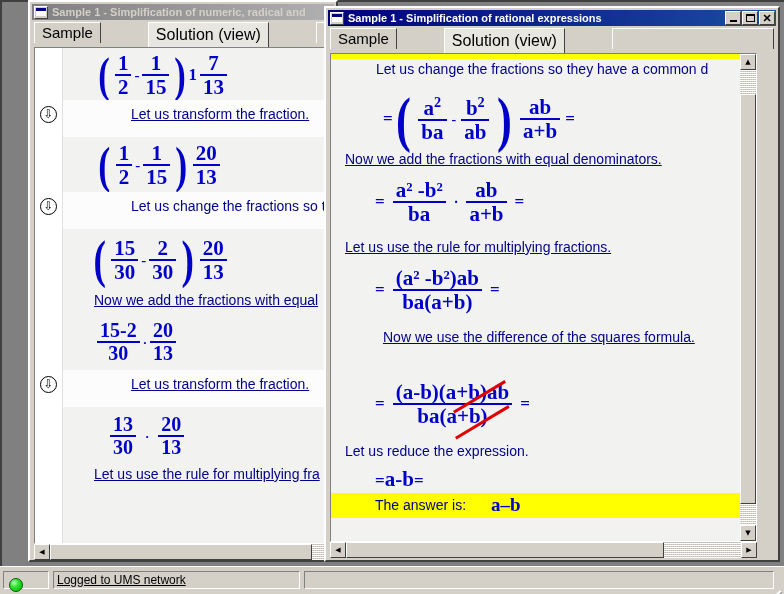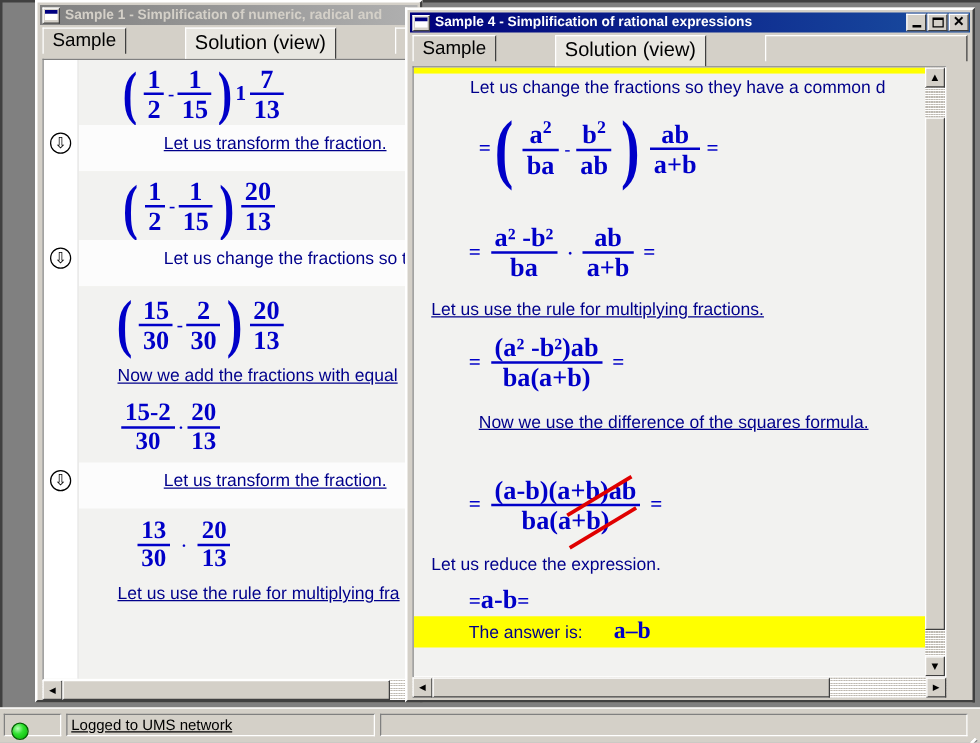--- a/index.html
+++ b/index.html
@@ -422,21 +422,21 @@
 
     <div class="sb-h" style="left:4px; top:542px; width:296px;">
       <div class="sb-btn" style="left:0; top:0;">◀</div>
       <div class="sb-thumb" style="left:16px; top:0; width:262px; height:16px;"></div>
     </div>
   </div>
 
   <div class="window" id="win2">
     <div class="titlebar active">
       <div class="sysicon"></div>
-      <div class="title-text">Sample 4 - Simplification of rational expressions</div>
+      <div class="title-text">Sample 1 - Simplification of rational expressions</div>
       <div class="tb-btns">
         <div class="tb-btn">
             <span class="g">
               <span class="min-glyph"></span>
             </span>
           </div>
         <div class="tb-btn">
             <span class="g">
               <span class="max-glyph"></span>
             </span>
@@ -462,20 +462,23 @@
         <div style="position:absolute;left:0;top:0;width:411px;height:24px;">
           <div class="plain" style="position:absolute;left:45px;top:2px;">Let us change the fractions so they have a common d</div>
         </div>
 
         <div style="position:absolute;left:0;top:24px;width:411px;height:66px;">
           <div class="math" style="position:absolute;left:52px;top:9px;font-size:21px;">
             <span style="font-size:17px;">=</span><span class="paren" style="font-size:62px;line-height:54px;">(</span><span class="frac" style="padding:0 5px;"><span class="num"><span>a</span><sup>2</sup></span><span class="den">ba</span></span><span style="font-size:14px;">-</span><span class="frac" style="padding:0 5px;"><span class="num"><span>b</span><sup>2</sup></span><span class="den">ab</span></span><span class="paren" style="font-size:62px;line-height:54px;">)</span><span class="frac" style="padding:0 5px;"><span class="num">ab</span><span class="den">a+b</span></span><span style="font-size:17px;">=</span>
           </div>
         </div>
 
+        <div style="position:absolute;left:0;top:90px;width:411px;height:24px;">
+          <div class="hint u" style="position:absolute;left:14px;top:2px;">Now we add the fractions with equal denominators.</div>
+        </div>
 
         <div style="position:absolute;left:0;top:114px;width:411px;height:64px;">
           <div class="math" style="position:absolute;left:44px;top:6px;font-size:21px;">
             <span style="font-size:17px;">=</span><span class="frac" style="padding:0 8px;"><span class="num">a² -b²</span><span class="den">ba</span></span><span style="font-size:14px;">·</span><span class="frac" style="padding:0 8px;"><span class="num">ab</span><span class="den">a+b</span></span><span style="font-size:17px;">=</span>
           </div>
         </div>
 
         <div style="position:absolute;left:0;top:178px;width:411px;height:24px;">
           <div class="hint u" style="position:absolute;left:14px;top:2px;">Let us use the rule for multiplying fractions.</div>
         </div>

